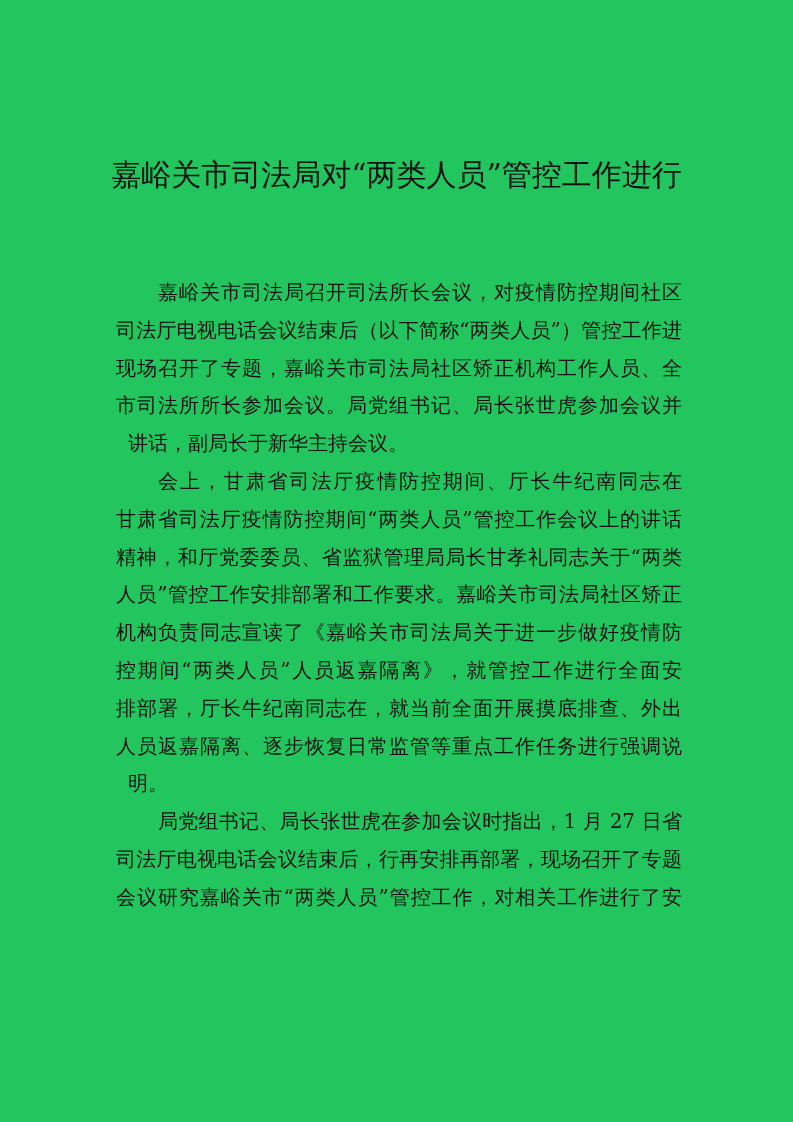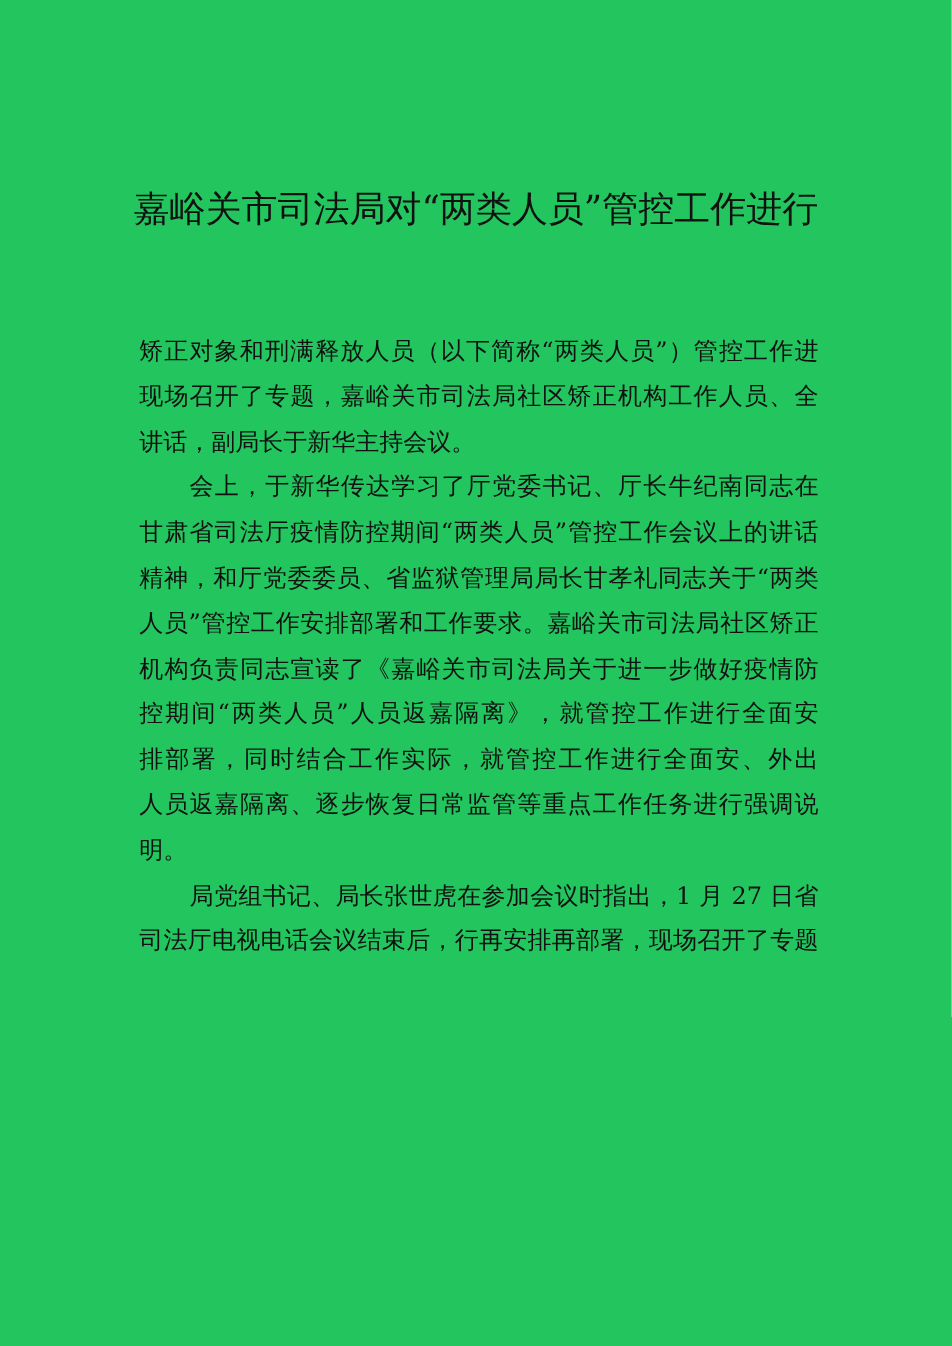--- a/index.html
+++ b/index.html
@@ -12,46 +12,49 @@
       font-size: 30px; line-height: 40px; letter-spacing: 0px;
     }
     .title div { white-space: nowrap; }
     .body {
       position: absolute; left: 116px; top: 274px; width: 566px;
       color: #111;
       font-family: "DejaVu Serif", "Liberation Serif", serif;
       font-size: 20px; line-height: 37.8px;
     }
     .line { white-space: nowrap; height: 37.8px; text-align: justify; text-align-last: justify; }
-    .line.last { text-align-last: left; }
+    .line.last { text-align-last: left; margin-left: 12px; }
     .line.indent { padding-left: 42px; }
   </style>
 </head>
 <body>
 
 <div class="page">
   <div class="title">
     <div>嘉峪关市司法局对“两类人员”管控工作进行</div>
   </div>
 
   <div class="body">
     <div>
-      <div class="line">矫正对象和刑满释放人员（以下简称“两类人员”）管控工作进</div>
+      <div class="line indent">嘉峪关市司法局召开司法所长会议，对疫情防控期间社区</div>
+      <div class="line">司法厅电视电话会议结束后（以下简称“两类人员”）管控工作进</div>
       <div class="line">现场召开了专题，嘉峪关市司法局社区矫正机构工作人员、全</div>
+      <div class="line">市司法所所长参加会议。局党组书记、局长张世虎参加会议并</div>
       <div class="line last">讲话，副局长于新华主持会议。</div>
     </div>
     <div>
-      <div class="line indent">会上，于新华传达学习了厅党委书记、厅长牛纪南同志在</div>
+      <div class="line indent">会上，甘肃省司法厅疫情防控期间、厅长牛纪南同志在</div>
       <div class="line">甘肃省司法厅疫情防控期间“两类人员”管控工作会议上的讲话</div>
       <div class="line">精神，和厅党委委员、省监狱管理局局长甘孝礼同志关于“两类</div>
       <div class="line">人员”管控工作安排部署和工作要求。嘉峪关市司法局社区矫正</div>
       <div class="line">机构负责同志宣读了《嘉峪关市司法局关于进一步做好疫情防</div>
       <div class="line">控期间“两类人员”人员返嘉隔离》，就管控工作进行全面安</div>
-      <div class="line">排部署，同时结合工作实际，就管控工作进行全面安、外出</div>
+      <div class="line">排部署，厅长牛纪南同志在，就当前全面开展摸底排查、外出</div>
       <div class="line">人员返嘉隔离、逐步恢复日常监管等重点工作任务进行强调说</div>
       <div class="line last">明。</div>
     </div>
     <div>
       <div class="line indent">局党组书记、局长张世虎在参加会议时指出，1 月 27 日省</div>
       <div class="line">司法厅电视电话会议结束后，行再安排再部署，现场召开了专题</div>
+      <div class="line">会议研究嘉峪关市“两类人员”管控工作，对相关工作进行了安</div>
     </div>
   </div>
 </div>
 
 </body></html>

